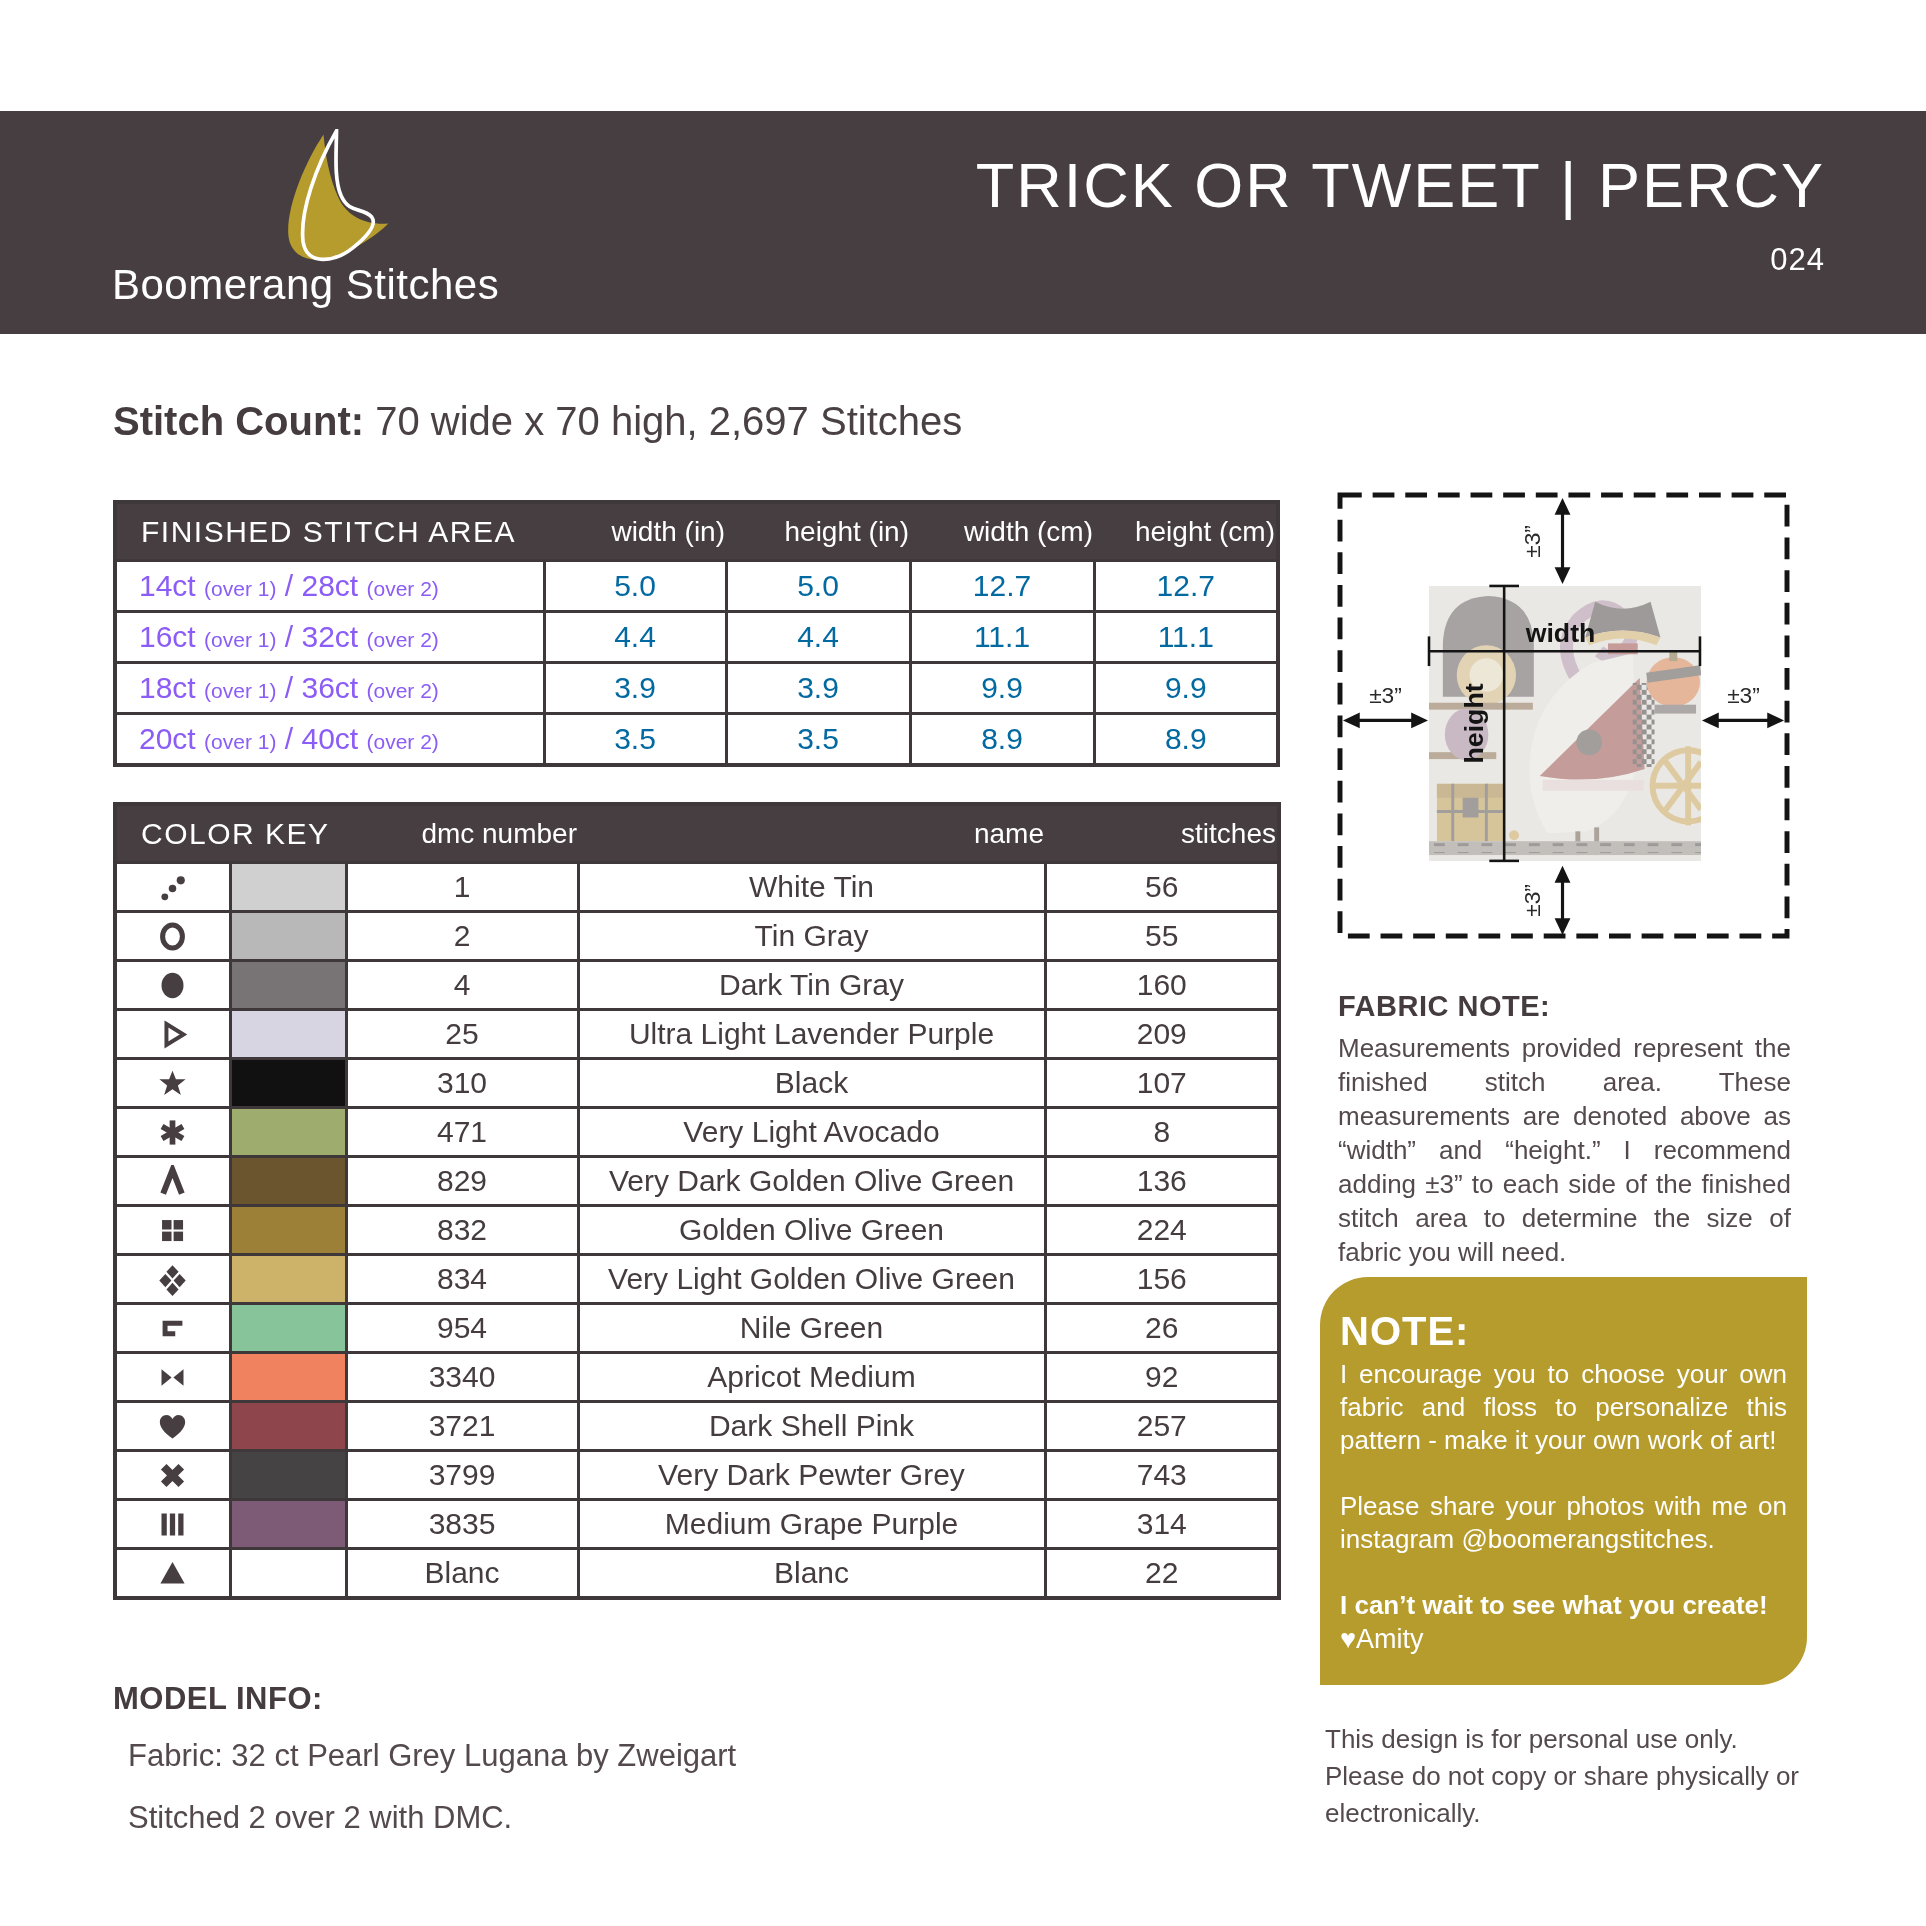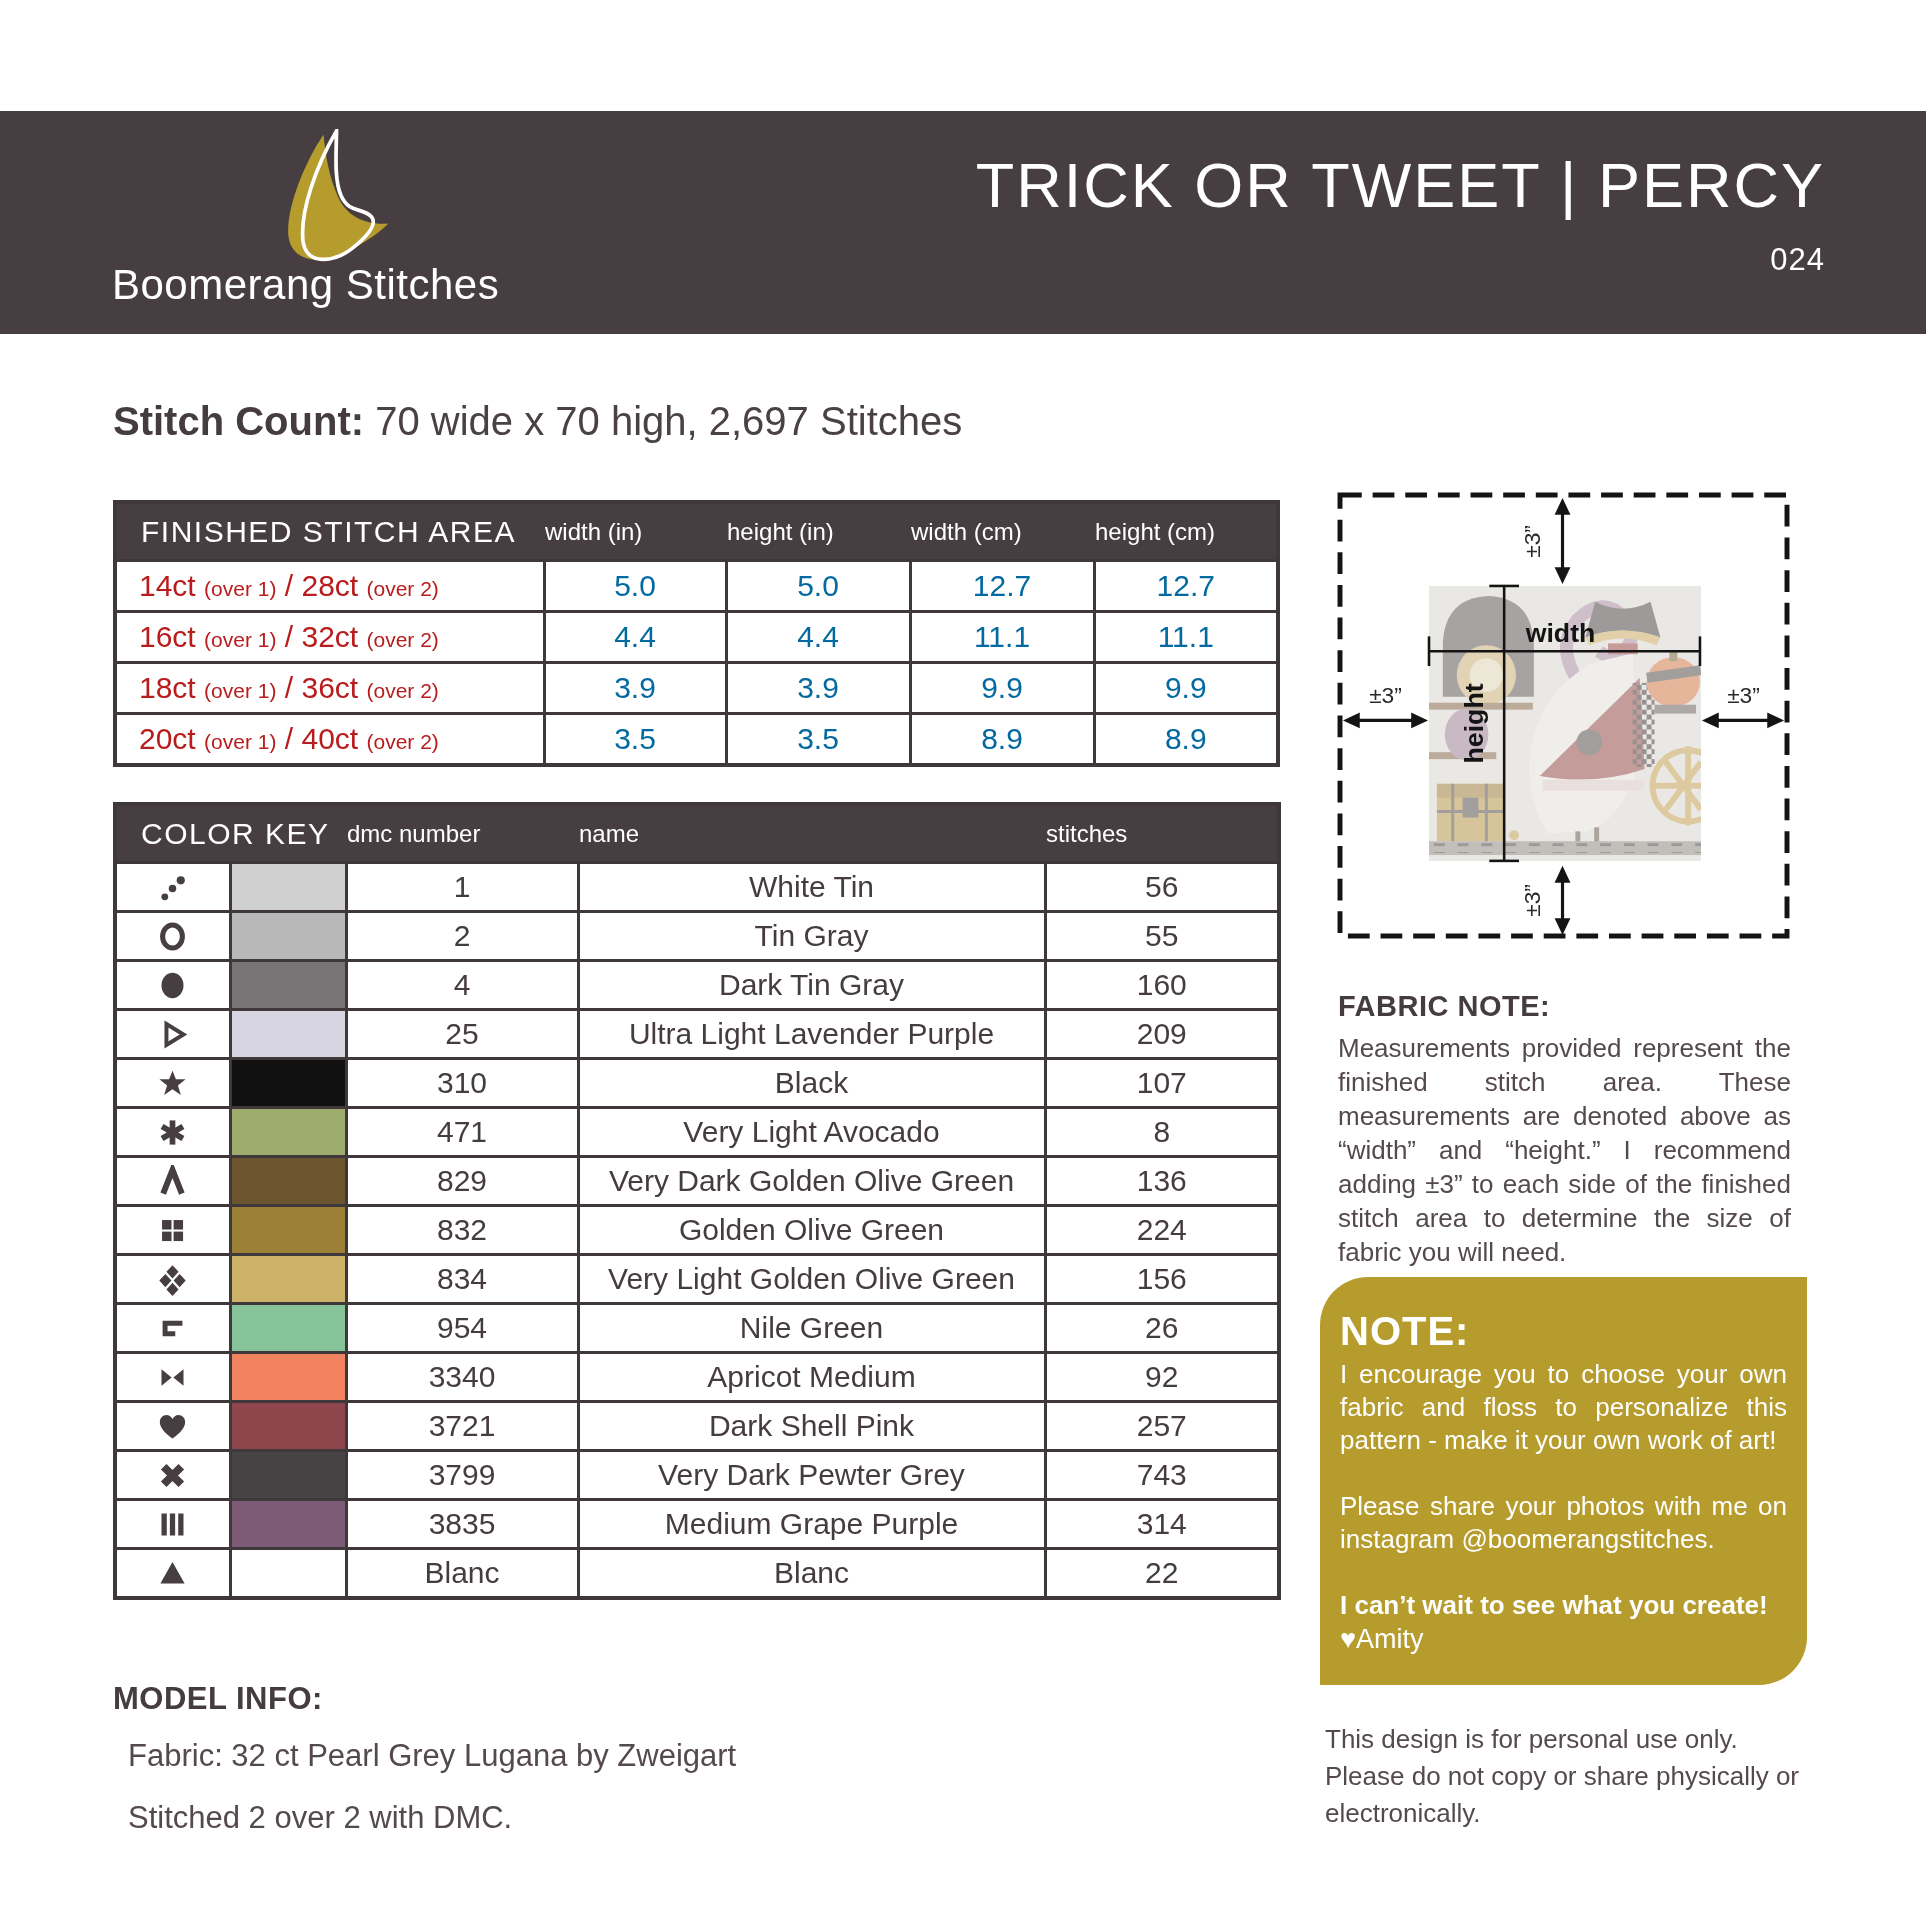--- a/index.html
+++ b/index.html
@@ -22,22 +22,22 @@
   table{border-collapse:collapse;table-layout:fixed;}
   .tbl{position:absolute;left:113px;}
   .fsa-wrap{top:500px;}
   .ck-wrap{top:802px;}
   .tbl table{width:1167px;}
   .tbl td,.tbl th{border:3px solid #3f383b;overflow:hidden;}
   .tbl table{border:4px solid #3f383b;}
   th.dark, .dark-row th{background:#473e41;color:#ffffff;font-weight:400;border:none;}
   .dark-row th{height:53px;}
   .hdr-main{font-size:30px;letter-spacing:1.5px;text-align:left;padding-left:24px;}
-  .hdr-col{font-size:24px;text-align:left;}
-  .fsa-label{font-size:30px;text-align:left;padding-left:22px;color:#b91c1c;white-space:nowrap;}
+  .hdr-col{font-size:28px;text-align:right;}
+  .fsa-label{font-size:30px;text-align:left;padding-left:22px;color:#8b5cf6;white-space:nowrap;}
   .fsa-label .ov{font-size:21px;}
   .fsa-val{font-size:30px;text-align:center;color:#0369a1;}
   .fsa-wrap tr.data-row{height:51px;}
   .ck-wrap tr.data-row{height:49px;}
   .ck-cell{font-size:30px;text-align:center;color:#453c40;}
   .sym-cell{text-align:center;vertical-align:middle;color:#473e41;padding:0;}
   .sym-cell svg{display:block;margin:0 auto;}
   .swatch-cell{padding:0;}
 
   

